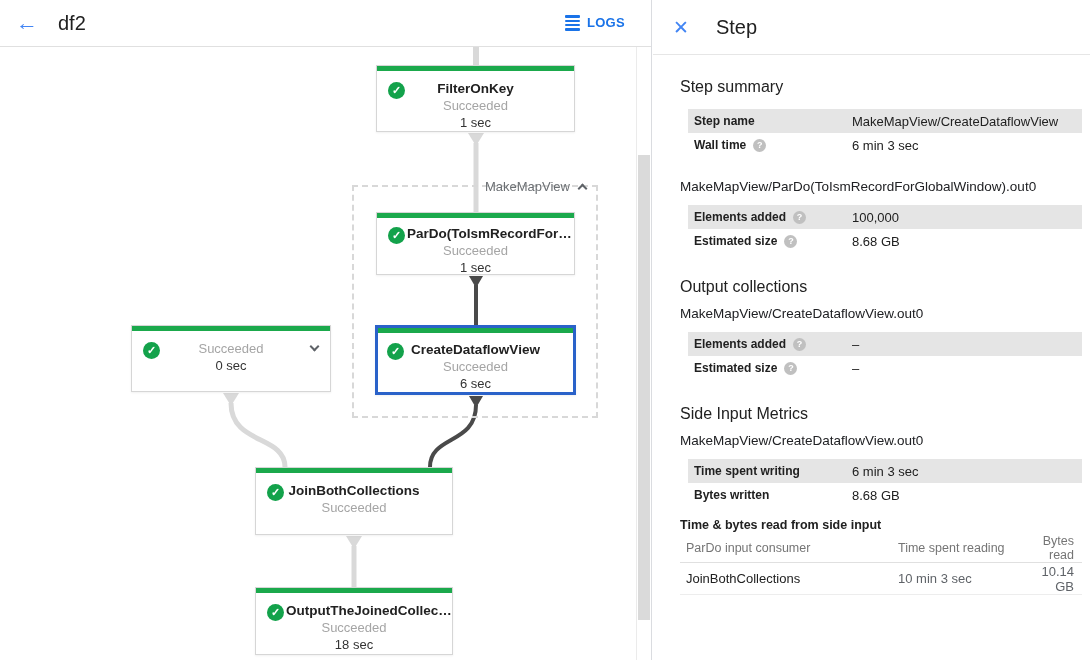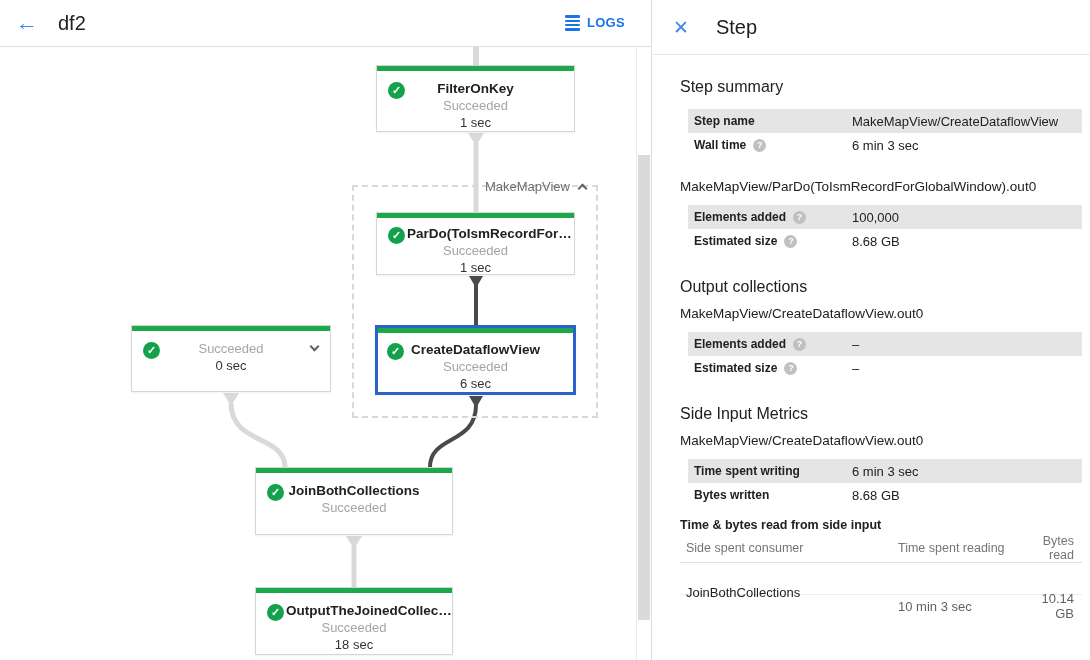--- a/index.html
+++ b/index.html
@@ -56,21 +56,21 @@
   .kv-label { width:158px; font-size:12px; font-weight:bold; color:#212121; display:flex; align-items:center; gap:7px; }
   .kv-value { font-size:13px; color:#212121; }
   .help { display:inline-flex; width:13px; height:13px; border-radius:50%; background:#c0c0c0; color:#fff; font-size:9px; font-weight:bold; align-items:center; justify-content:center; cursor:pointer; flex:none; }
 
   .tbl { margin-top:-6px; }
   .tbl-heading { font-size:12.5px; font-weight:bold; color:#212121; margin-bottom:2px; }
   .tbl-header, .tbl-row { display:grid; grid-template-columns:212px 122px 1fr; align-items:center; padding:0 6px; }
   .tbl-header { height:29px; color:#757575; font-size:12.5px; border-bottom:1px solid #e0e0e0; }
   .tbl-row { height:32px; border-bottom:1px solid #ededed; font-size:13px; }
   .tbl-row .c1 { color:#212121; }
-  .tbl-row .c2, .tbl-row .c3 { color:#5f6368;margin-top:28px; }
+  .tbl-row .c2, .tbl-row .c3 { color:#5f6368; }
   .c3 { text-align:right; padding-right:2px; }
   .tbl-header .c3 { text-align:right; }
 </style>
 </head>
 <body>
 
 <div class="app">
 
   <div class="graph-pane">
     <div class="graph-header">
@@ -254,21 +254,21 @@
           <span class="kv-label">
               <span>Bytes written</span>
             </span>
           <span class="kv-value">8.68 GB</span>
         </div>
       </div>
 
       <div class="tbl">
         <div class="tbl-heading">Time &amp; bytes read from side input</div>
         <div class="tbl-header">
-          <span class="c1">Side spent consumer</span>
+          <span class="c1">ParDo input consumer</span>
           <span class="c2">Time spent reading</span>
           <span class="c3">Bytes read</span>
         </div>
         <div class="tbl-row">
           <span class="c1">JoinBothCollections</span>
           <span class="c2">10 min 3 sec</span>
           <span class="c3">10.14 GB</span>
         </div>
       </div>
 

